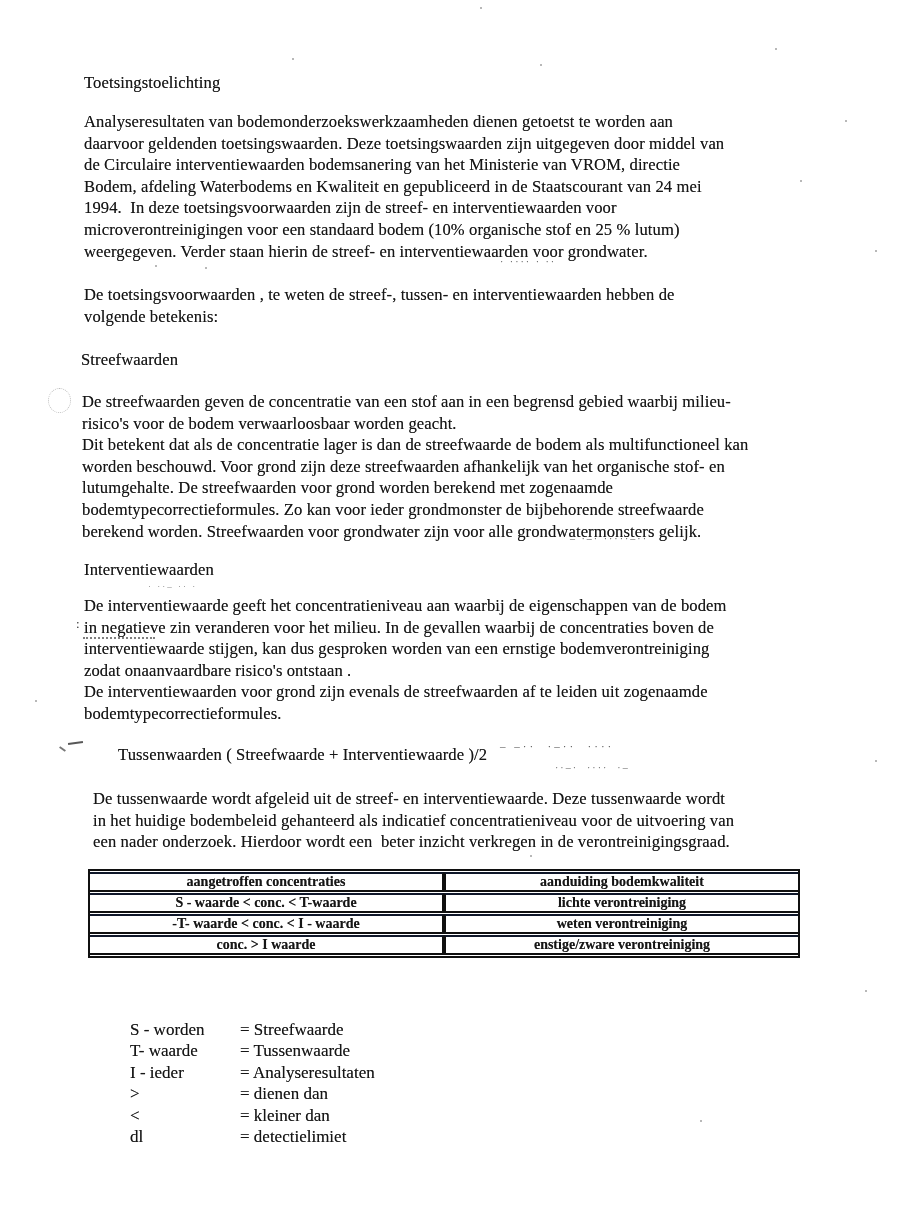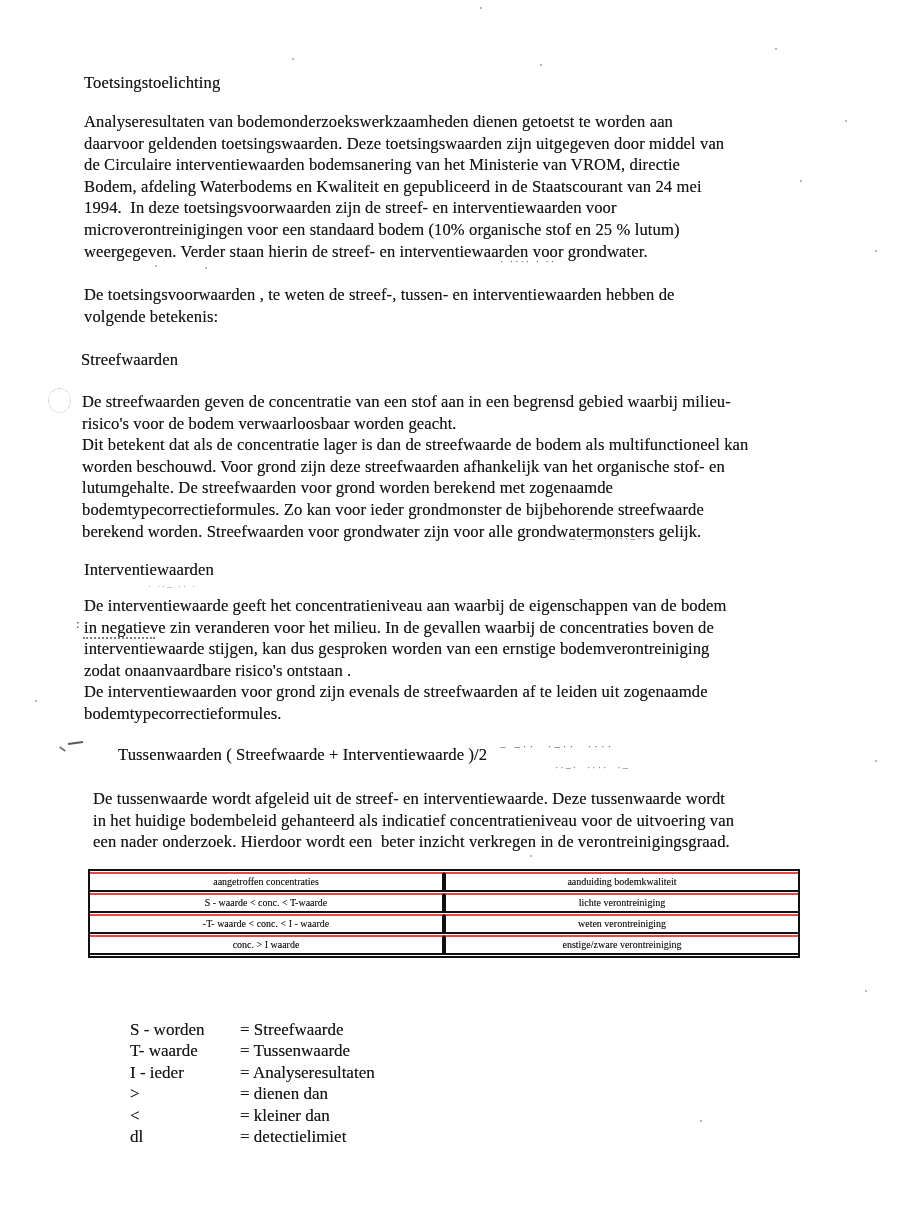--- a/index.html
+++ b/index.html
@@ -35,24 +35,24 @@
     position: absolute;
     left: 88px; top: 869px;
     width: 712px;
     border-collapse: separate;
     border-spacing: 0 1px;
     border: 2px solid #101010;
     background: #fff;
   }
   .conc-table th, .conc-table td {
     width: 50%;
-    border-top: 2px solid #ef4444;
+    border-top: 2px solid #0f172a;
     border-bottom: 2px solid #101010;
-    font-size: 10px;
-    font-weight: 400;
+    font-size: 14px;
+    font-weight: 700;
     text-align: center;
     padding: 0 4px;
     height: 16px;
     line-height: 16px;
     text-shadow: 0 0 0.5px rgba(15,15,15,0.5);
   }
   .conc-table th:first-child, .conc-table td:first-child { border-right: 2px solid #101010; }
   .conc-table th:last-child,  .conc-table td:last-child  { border-left: 2px solid #101010; margin-top: 28px; }
 
   

